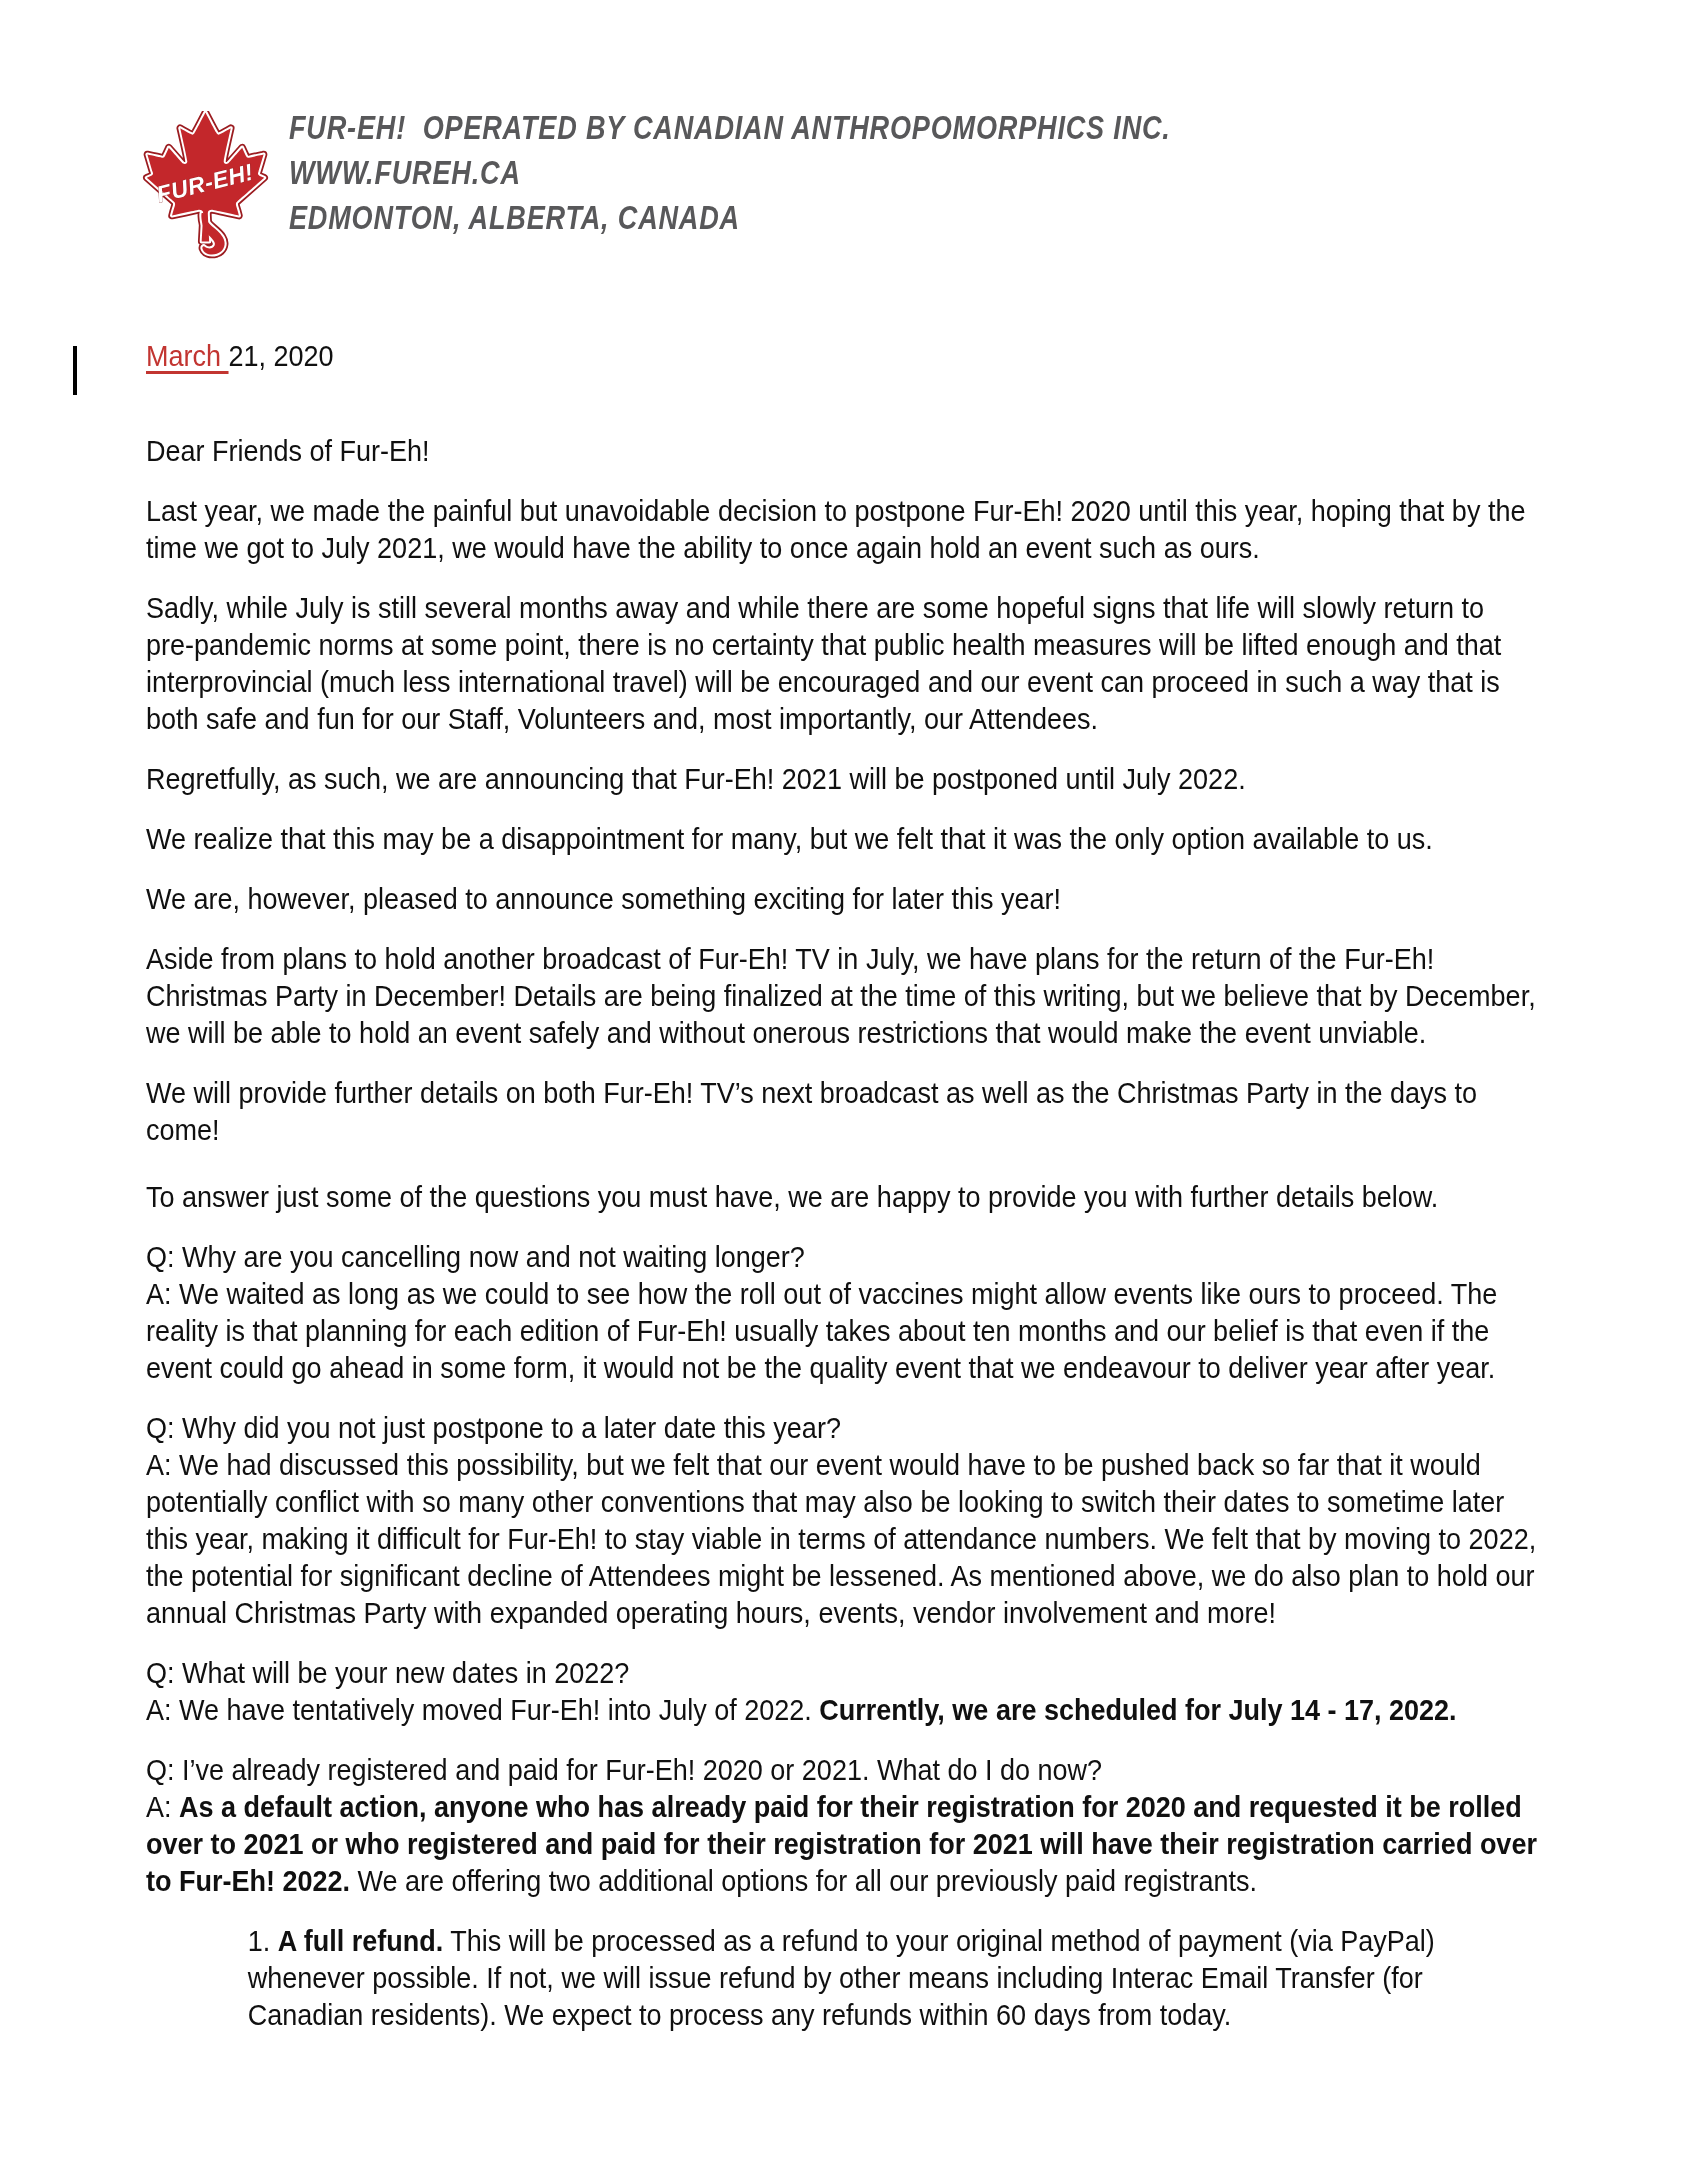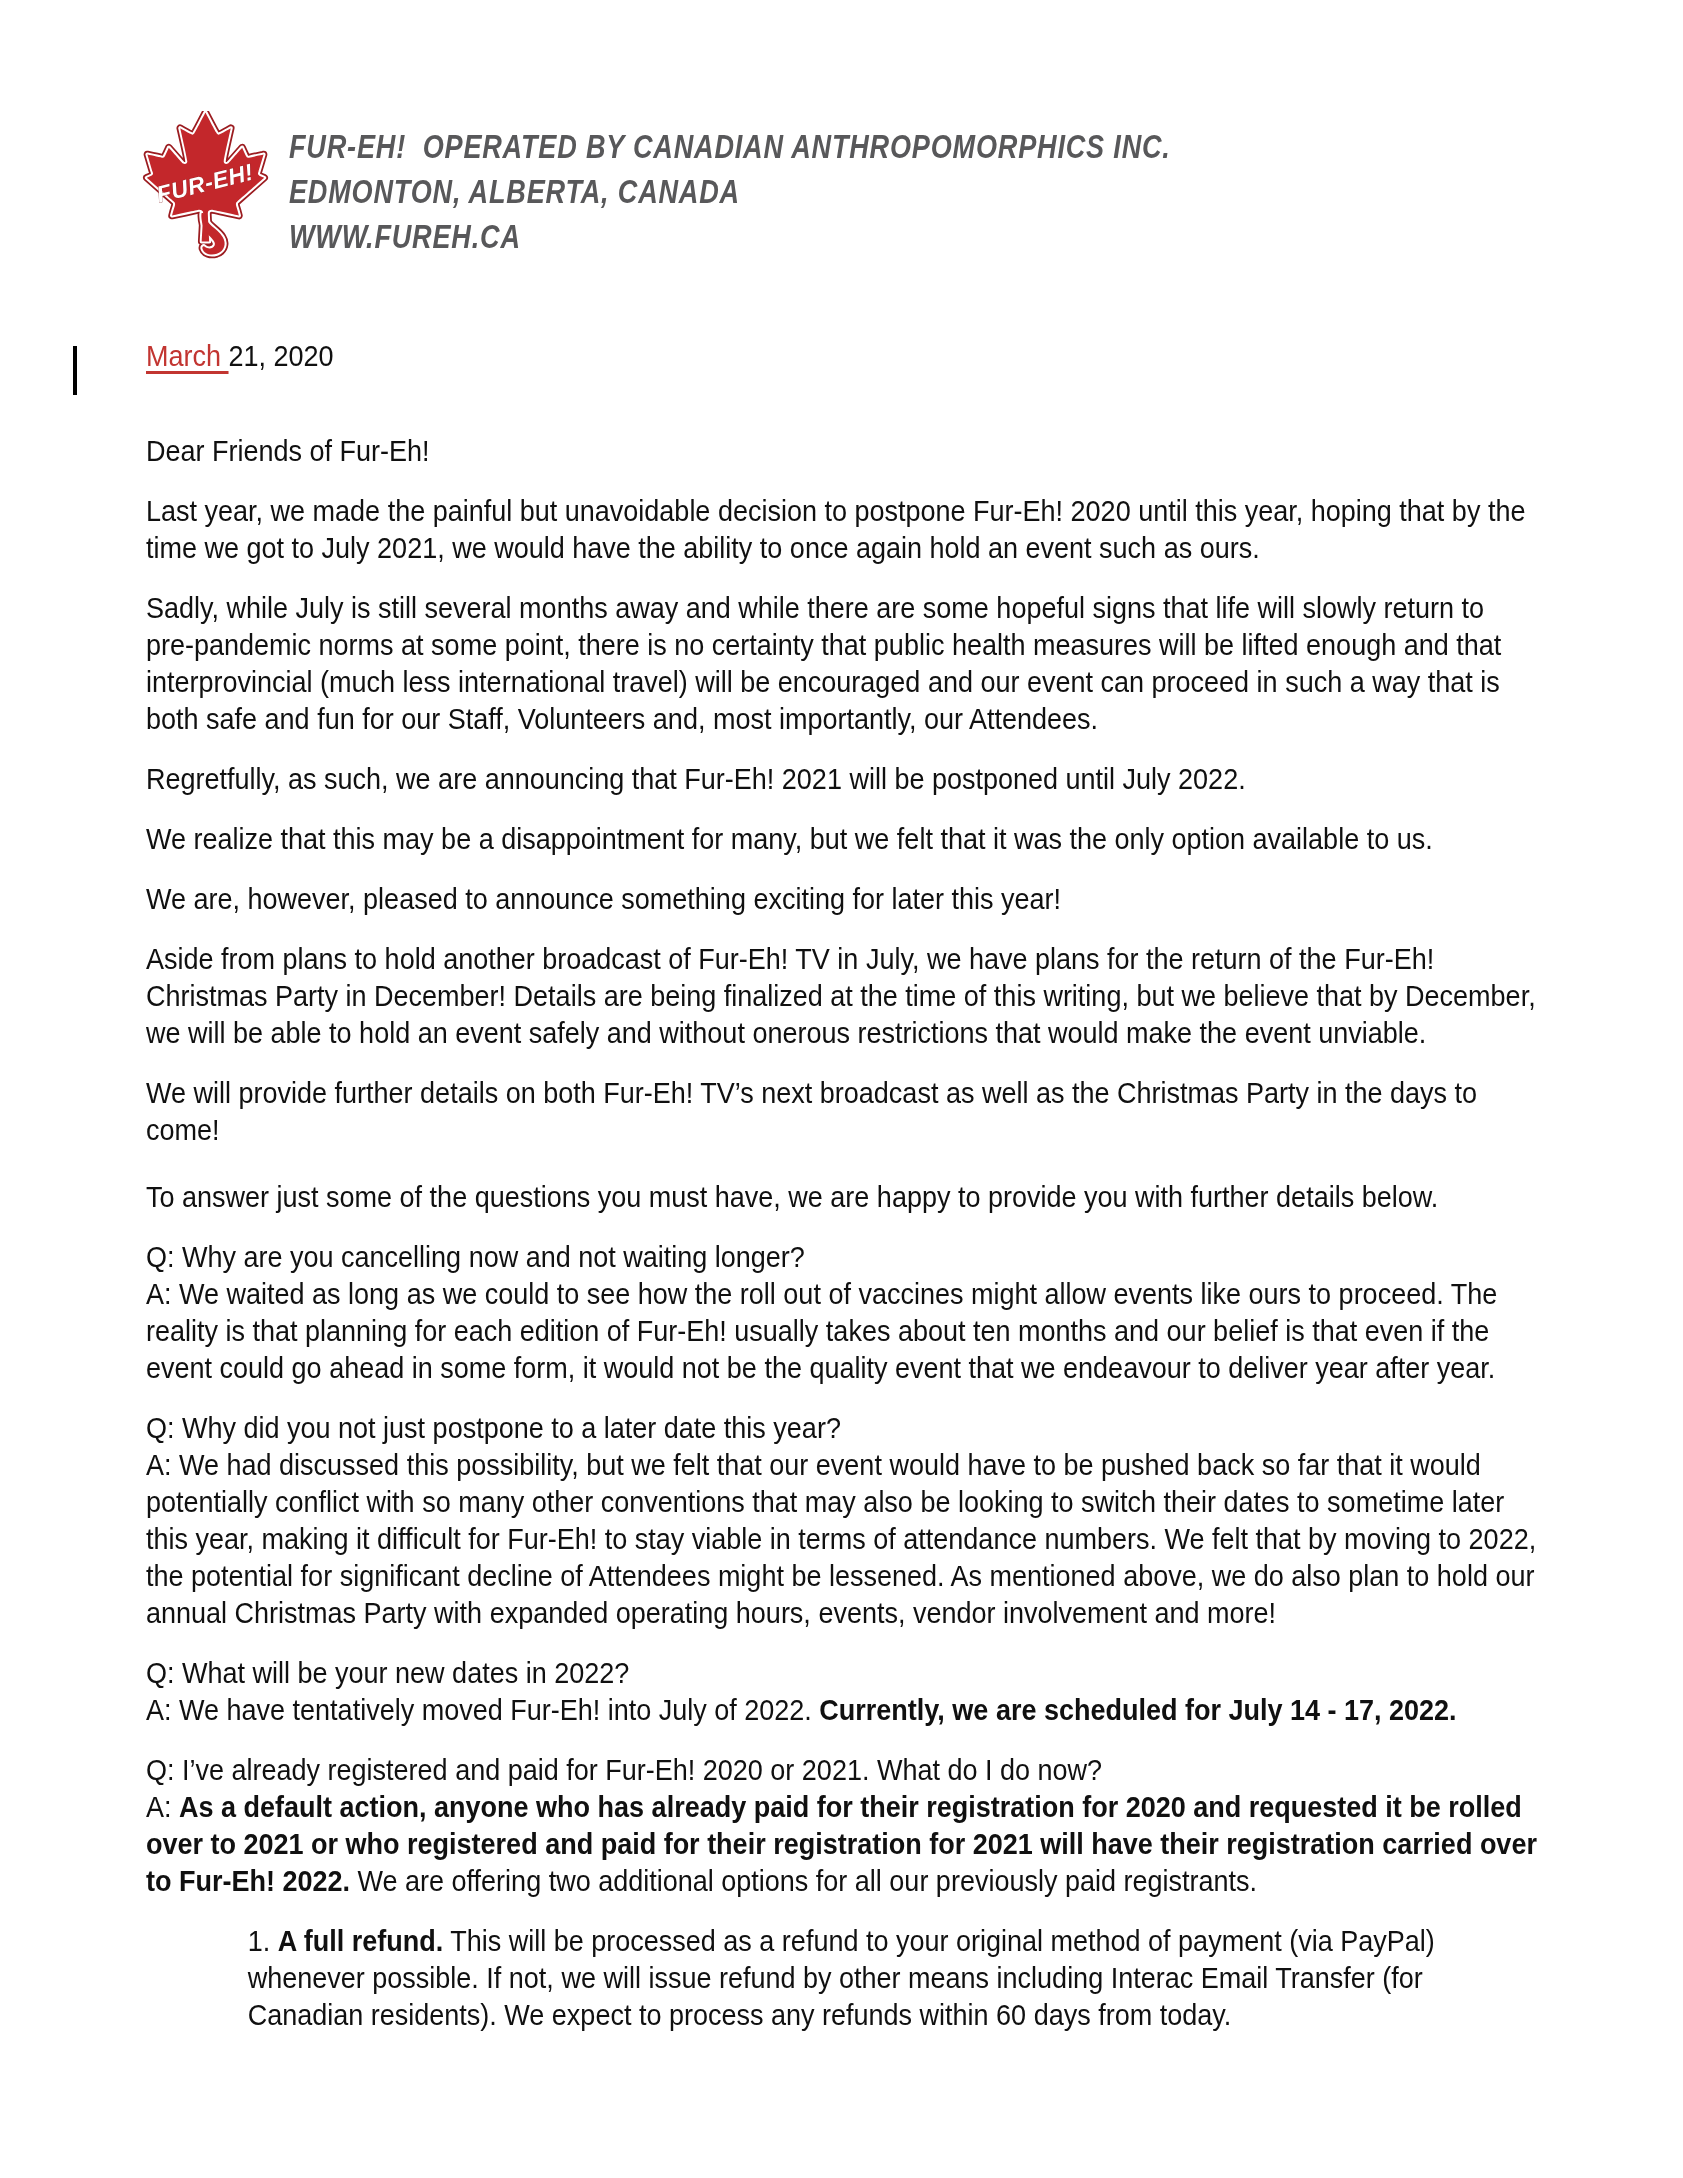--- a/index.html
+++ b/index.html
@@ -20,21 +20,21 @@
   
   .logo-svg { position:absolute; left:141px; top:111px; width:129px; height:149px; }
   .logo-text {
     font-family:"Liberation Sans", sans-serif;
     font-weight:bold; font-style:italic;
     letter-spacing:2px;
   }
 
   
   .header-block {
-    position:absolute; left:289px; top:124px;
+    position:absolute; left:289px; top:105px;
     font-weight:bold; font-style:italic;
     font-size:33px; line-height:45px;
     letter-spacing:1px;
   }
   .hline { height:45px; white-space:pre; }
   .hline > span {
     display:inline-block;
     transform:scaleX(0.82);
     transform-origin:0 50%;
     white-space:pre;
@@ -75,22 +75,22 @@
       </g>
     </defs>
     <use href="#leafshape" fill="none" stroke-width="30" stroke-linejoin="round" stroke="#9b1c20"></use>
     <use href="#leafshape" fill="none" stroke-width="16" stroke-linejoin="round" stroke="#ffffff"></use>
     <use href="#leafshape" fill="#c3272b"></use>
     <text class="logo-text" x="58" y="312" font-size="92" transform="rotate(-14 256 280)" fill="#ffffff" stroke="#7f1518" stroke-width="2" paint-order="stroke">FUR-EH!</text>
   </svg>
 
   <div class="header-block" style="color: rgb(88, 88, 90);">
     <div class="hline"><span>FUR-EH!  OPERATED BY CANADIAN ANTHROPOMORPHICS INC.</span></div>
+    <div class="hline"><span>WWW.FUREH.CA</span></div>
     <div class="hline"><span>EDMONTON, ALBERTA, CANADA</span></div>
-    <div class="hline"><span>WWW.FUREH.CA</span></div>
   </div>
 
   <div class="doc-body" style="color: rgb(16, 16, 16);">
     <div class="date-line">
       <span class="ins" style="color: rgb(194, 53, 49); text-decoration-color: rgb(194, 53, 49);">March </span><span>21, 2020</span>
     </div>
     <div>
         <div class="para"><span>Dear Friends of Fur-Eh!</span></div>
         <div class="para"><span>Last year, we made the painful but unavoidable decision to postpone Fur-Eh! 2020 until this year, hoping that by the time we got to July 2021, we would have the ability to once again hold an event such as ours.</span></div>
         <div class="para"><span>Sadly, while July is still several months away and while there are some hopeful signs that life will slowly return to pre-pandemic norms at some point, there is no certainty that public health measures will be lifted enough and that interprovincial (much less international travel) will be encouraged and our event can proceed in such a way that is both safe and fun for our Staff, Volunteers and, most importantly, our Attendees.</span></div>

